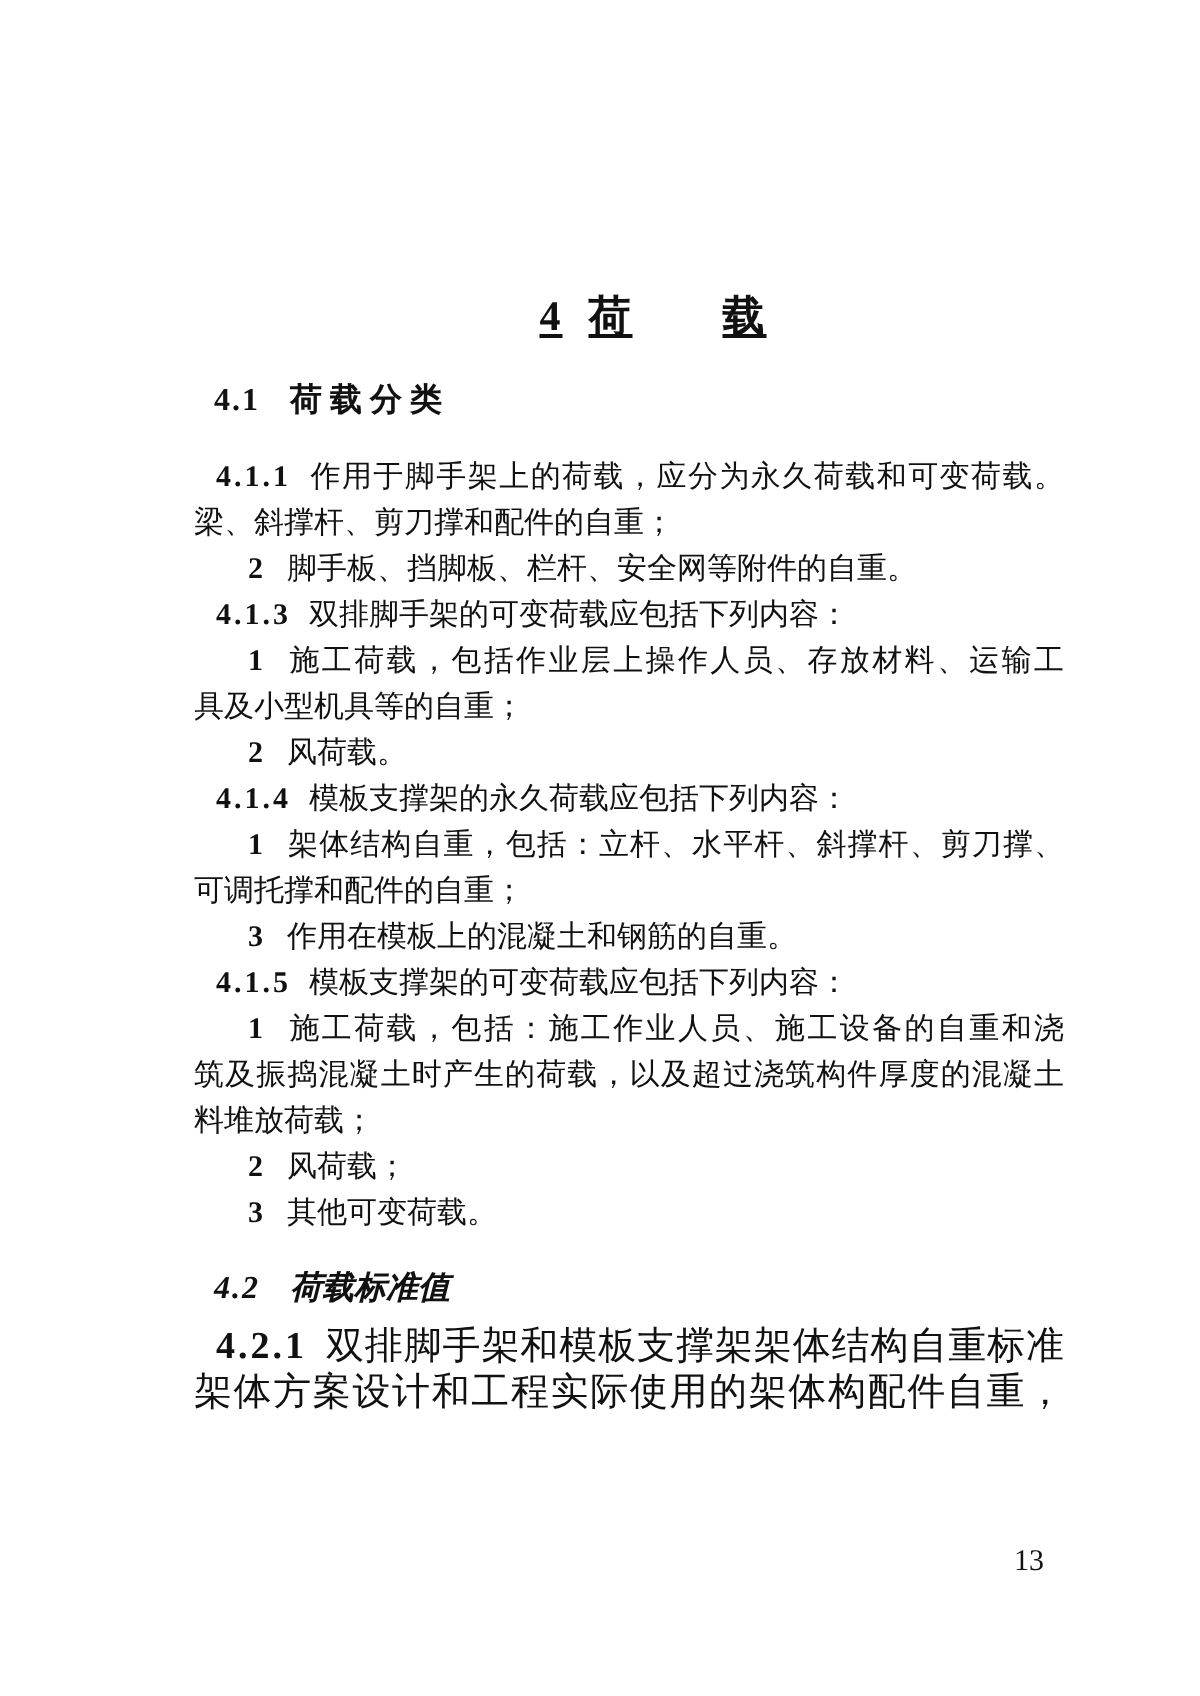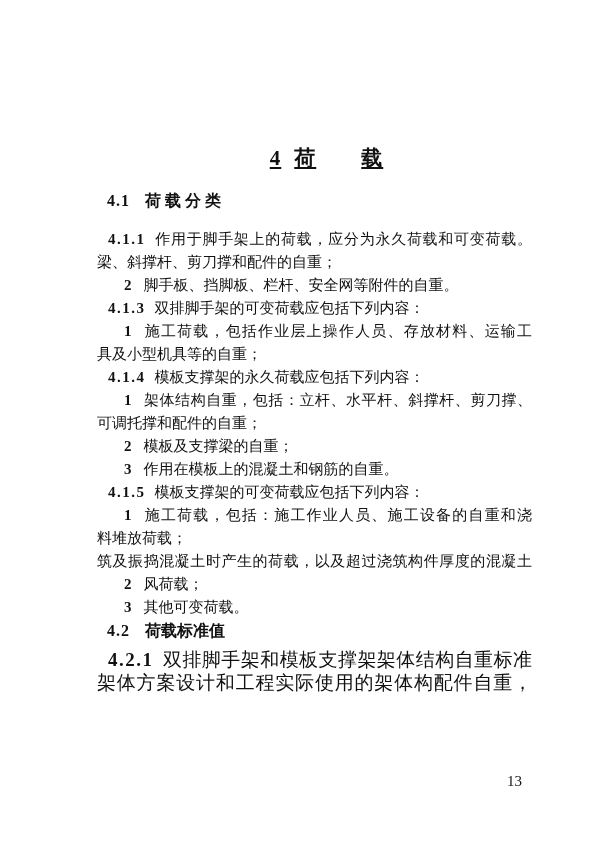--- a/index.html
+++ b/index.html
@@ -32,21 +32,21 @@
   }
   .ch-num { margin-right:13px; }
   .ch-t1  { margin-right:45px; }
   .section-heading {
     text-align:left;
     font-weight:bold;
     font-size:16px;
     position:relative; left:10px;
   }
   .s41 { margin-top:20px; line-height:22px; }
-  .s42 { margin-top:2px;  line-height:20px; }
+  .s42 { margin-top:16px;  line-height:20px;font-style:italic; }
   .sec-num { margin-right:15px; letter-spacing:1px; }
   .body  { margin-top:16px; font-size:15px; }
   .body2 { margin-top:7px;  font-size:19px; }
   .line {
     line-height:23px;
     height:23px;
     white-space:nowrap;
     overflow:hidden;
   }
   .line.fill {
@@ -79,29 +79,29 @@
       <span class="sec-num">4.1</span><span class="sec-title">荷 载 分 类</span>
     </div>
 
     <div class="body">
       <div class="line clause fill"><span class="num">4.1.1</span><span class="txt">作用于脚手架上的荷载，应分为永久荷载和可变荷载。</span></div>
       <div class="line cont"><span class="txt">梁、斜撑杆、剪刀撑和配件的自重；</span></div>
       <div class="line item"><span class="inum">2</span><span class="txt">脚手板、挡脚板、栏杆、安全网等附件的自重。</span></div>
       <div class="line clause"><span class="num">4.1.3</span><span class="txt">双排脚手架的可变荷载应包括下列内容：</span></div>
       <div class="line item fill"><span class="inum">1</span><span class="txt">施工荷载，包括作业层上操作人员、存放材料、运输工</span></div>
       <div class="line cont"><span class="txt">具及小型机具等的自重；</span></div>
+      <div class="line item"><span class="inum">2</span><span class="txt">风荷载。</span></div>
       <div class="line clause"><span class="num">4.1.4</span><span class="txt">模板支撑架的永久荷载应包括下列内容：</span></div>
       <div class="line item fill"><span class="inum">1</span><span class="txt">架体结构自重，包括：立杆、水平杆、斜撑杆、剪刀撑、</span></div>
       <div class="line cont"><span class="txt">可调托撑和配件的自重；</span></div>
-      <div class="line item"><span class="inum">2</span><span class="txt">模板及支撑梁的自重；</span></div>
       <div class="line item"><span class="inum">3</span><span class="txt">作用在模板上的混凝土和钢筋的自重。</span></div>
       <div class="line clause"><span class="num">4.1.5</span><span class="txt">模板支撑架的可变荷载应包括下列内容：</span></div>
       <div class="line item fill"><span class="inum">1</span><span class="txt">施工荷载，包括：施工作业人员、施工设备的自重和浇</span></div>
+      <div class="line cont fill"><span class="txt">筑及振捣混凝土时产生的荷载，以及超过浇筑构件厚度的混凝土</span></div>
       <div class="line cont"><span class="txt">料堆放荷载；</span></div>
-      <div class="line cont fill"><span class="txt">筑及振捣混凝土时产生的荷载，以及超过浇筑构件厚度的混凝土</span></div>
       <div class="line item"><span class="inum">2</span><span class="txt">风荷载；</span></div>
       <div class="line item"><span class="inum">3</span><span class="txt">其他可变荷载。</span></div>
     </div>
 
     <div class="section-heading s42">
       <span class="sec-num">4.2</span><span class="sec-title">荷载标准值</span>
     </div>
 
     <div class="body2">
       <div class="line clause fill"><span class="num">4.2.1</span><span class="txt">双排脚手架和模板支撑架架体结构自重标准值，宜根据</span></div>

